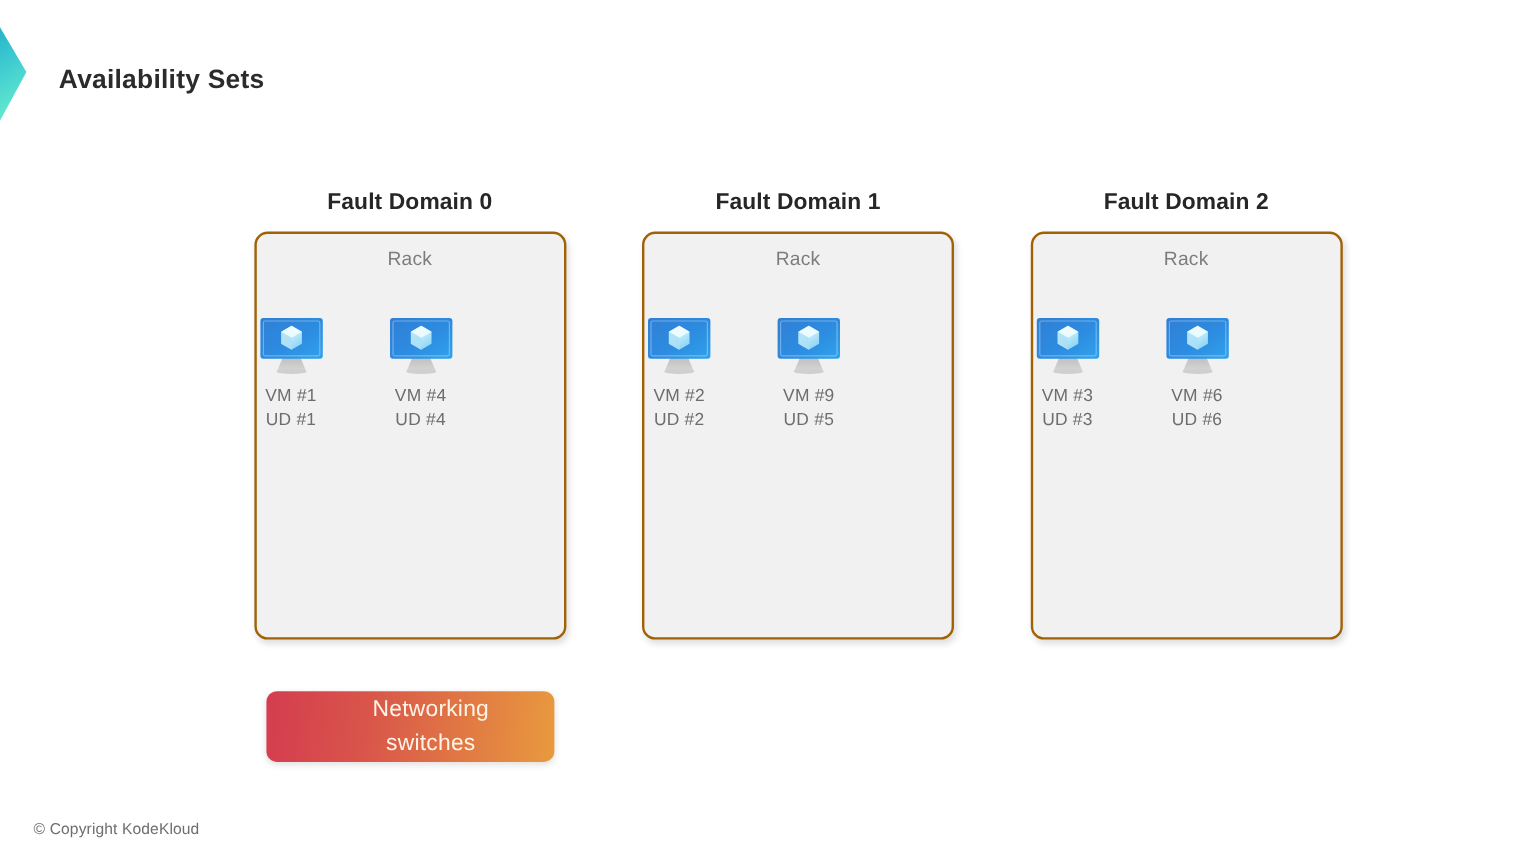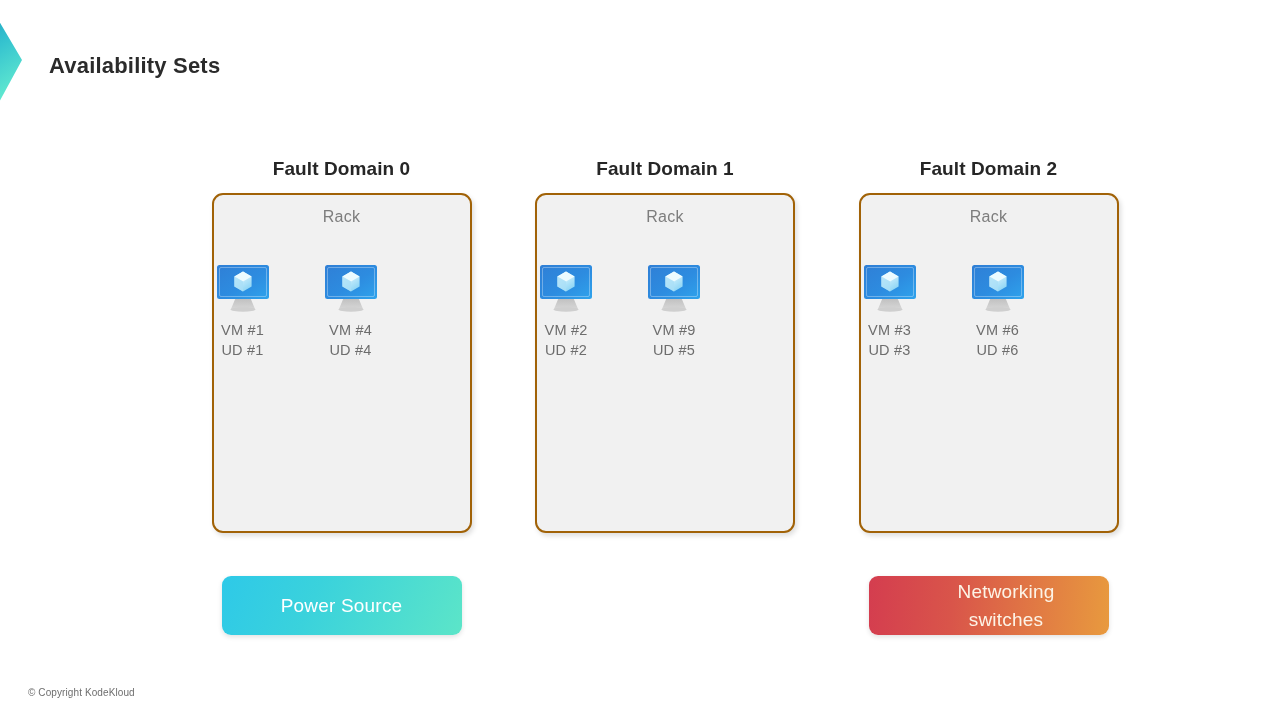--- a/index.html
+++ b/index.html
@@ -137,21 +137,21 @@
   }
   .pill-power   { background: linear-gradient(115deg, #2ec9e8 0%, #3ad2dc 38%, #5ce5c8 100%); }
   .pill-network { background: linear-gradient(95deg, #d43d4f 0%, #d9554a 35%, #e89a3e 100%); color: #fdf4e7; padding-left: 43px; }
   .pill-cooling { background: linear-gradient(95deg, #3b4fe0 0%, #6632df 55%, #8d29d4 100%); }
 
   
   .copyright {
     position: absolute;
     left: 28px;
     bottom: 22px;
-    font-size: 10px;
+    font-size: 13px;
     color: #6e6e6e;
     letter-spacing: 0.1px;
   }
 </style>
 </head>
 <body>
 
 <div class="slide">
 
   <svg class="brand-chevron" viewBox="0 0 46 96" aria-hidden="true">
@@ -308,25 +308,20 @@
           </div>
 
         </div>
       </div>
     </div>
 
   </div>
 
   <div class="buttons">
     <div class="btn-slot">
-      <div class="pill pill-power">
-        <span>Power Source</span>
-      </div>
-    </div>
-    <div class="btn-slot">
       <div class="pill pill-network">
         <span>Networking<br>switches</span>
       </div>
     </div>
   </div>
 
   <div class="copyright">© Copyright KodeKloud</div>
 
 </div>
 

